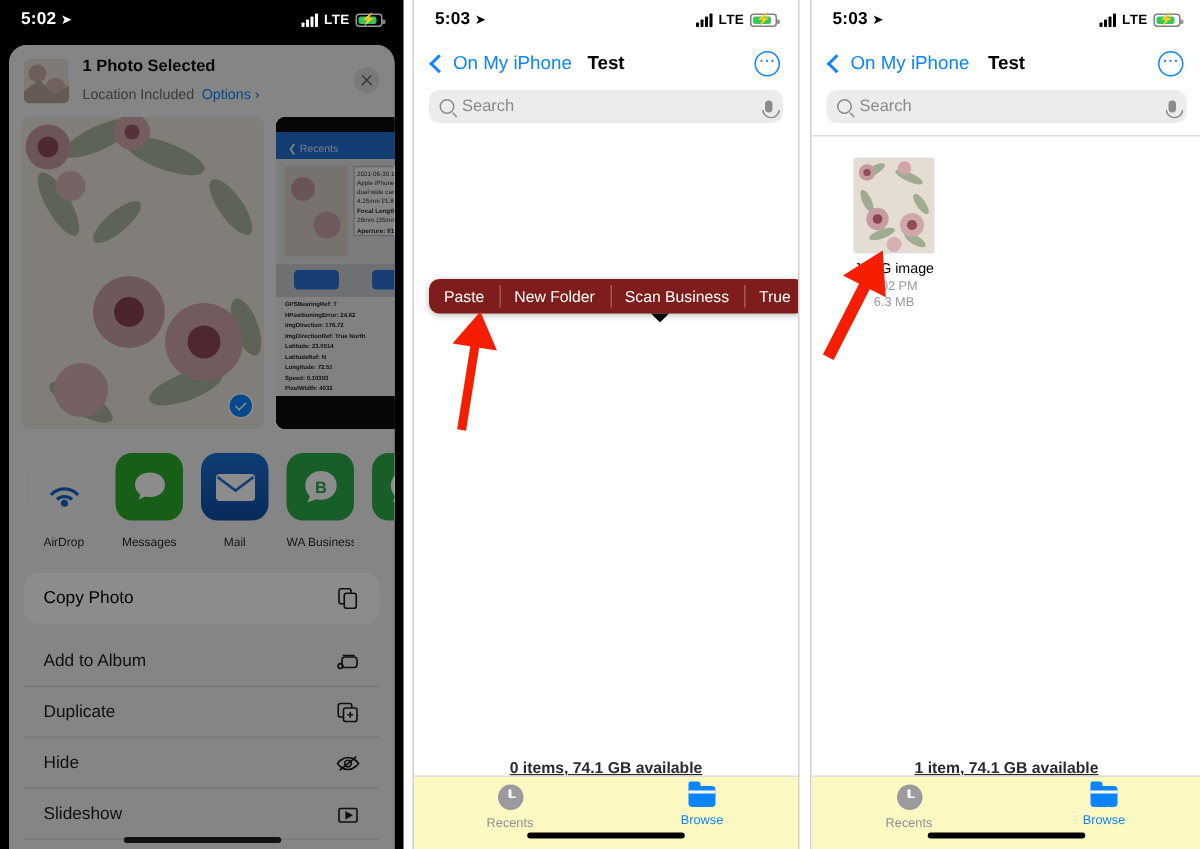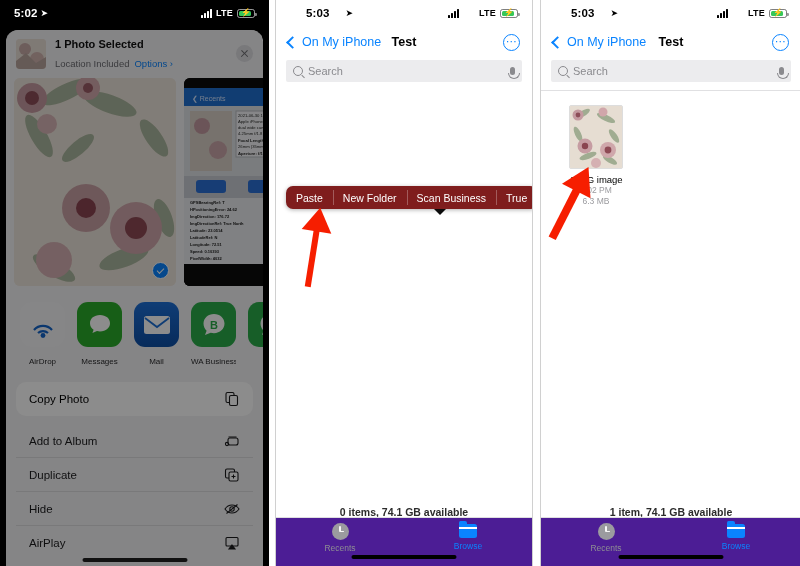--- a/index.html
+++ b/index.html
@@ -26,49 +26,49 @@
   .lte{font-size:9px;font-weight:bold;letter-spacing:.2px;}
   .batt{position:relative;width:18px;height:9px;border-radius:2.5px;box-sizing:border-box;display:flex;align-items:center;}
   .batt:after{content:"";position:absolute;right:-2.5px;top:3px;width:1.5px;height:3px;border-radius:0 1px 1px 0;}
   .batt-fill{position:absolute;left:1px;top:1px;bottom:1px;width:12px;border-radius:1.5px;background:#35c759;}
   .bolt{position:relative;z-index:2;font-size:8px;line-height:1;margin-left:3px;color:#fff;}
 
   .dark .sb-time,.dark .sb-loc,.dark .lte{color:#fff;}
   .dark .bars i{background:#fff;}
   .dark .batt{border:1px solid rgba(255,255,255,.6);}
   .dark .batt:after{background:rgba(255,255,255,.5);}
-  .light .sb-time,.light .sb-loc,.light .lte{color:#000;margin-left:16px;}
+  .light .sb-time,.light .sb-loc,.light .lte{color:#000;}
   .light .bars i{background:#000;}
   .light .batt{border:1px solid rgba(0,0,0,.5);}
   .light .batt:after{background:rgba(0,0,0,.4);}
 
   
   .navbar{height:32px;display:flex;align-items:center;padding:0 12px;box-sizing:border-box;position:relative;}
   .nav-back{display:flex;align-items:center;color:#0a84ff;font-size:12.5px;cursor:pointer;}
   .chev{display:inline-block;width:7px;height:7px;border-left:2px solid #0a84ff;border-bottom:2px solid #0a84ff;transform:rotate(45deg);margin-right:5px;}
   .nav-title{position:absolute;left:50%;transform:translateX(-50%);font-size:12.5px;font-weight:bold;color:#000;}
   .nav-more{margin-left:auto;width:17px;height:17px;border-radius:50%;border:1.3px solid #0a84ff;color:#0a84ff;display:flex;align-items:center;justify-content:center;font-size:11px;line-height:0;letter-spacing:.4px;padding-bottom:3px;box-sizing:border-box;}
   .searchwrap{padding:2px 10px 8px;}
-  .searchbar{height:22px;background:#ececee;border-radius:2px;display:flex;align-items:center;padding:0 7px;box-sizing:border-box;}
+  .searchbar{height:22px;background:#ececee;border-radius:7px;display:flex;align-items:center;padding:0 7px;box-sizing:border-box;}
   .search-icon{width:8px;height:8px;border:1.3px solid #8a8a8e;border-radius:50%;position:relative;margin-right:5px;flex:none;}
   .search-icon:after{content:"";position:absolute;right:-3px;bottom:-2px;width:4px;height:1.3px;background:#8a8a8e;transform:rotate(45deg);}
   .search-ph{font-size:11px;color:#8a8a8e;}
   .mic{margin-left:auto;width:5px;height:8px;border-radius:3px;background:#8a8a8e;position:relative;}
   .mic:after{content:"";position:absolute;left:-2.5px;bottom:-4px;width:10px;height:5px;border:1.2px solid #8a8a8e;border-top:none;border-radius:0 0 6px 6px;}
   .divider{height:1px;background:#e0e0e2;}
 
   .filegrid{padding:14px 0 0 24px;}
   .fileitem{width:62px;text-align:center;cursor:pointer;}
   .thumb{width:52px;height:62px;margin:0 auto;border:1px solid #ddd;border-radius:2px;overflow:hidden;background:#efe8e0;}
   .thumb svg{display:block;}
   .fname{font-size:9.5px;color:#000;margin-top:5px;font-weight:500;}
   .fmeta{font-size:8.5px;color:#9a9a9e;line-height:1.35;}
 
   .statusline{position:absolute;left:0;right:0;bottom:48px;text-align:center;font-size:10.5px;font-weight:bold;color:#2b2b2b;text-decoration:underline;}
-  .tabbar{position:absolute;left:0;right:0;bottom:0;height:48px;background:#4c1d95;border-top:1px solid #dedee0;display:flex;}
+  .tabbar{position:absolute;left:0;right:0;bottom:0;height:48px;background:#fef9c3;border-top:1px solid #dedee0;display:flex;}
   .tab{flex:1;display:flex;flex-direction:column;align-items:center;justify-content:center;gap:3px;cursor:pointer;padding-bottom:9px;}
   .tab .lbl{font-size:8.5px;}
   .tab.inactive .lbl{color:#8e8e93;}
   .tab.active .lbl{color:#0a84ff;}
   .clock-ic{width:17px;height:17px;border-radius:50%;background:#9b9b9f;position:relative;}
   .clock-ic:before{content:"";position:absolute;left:7.5px;top:3.5px;width:1.6px;height:5.5px;background:#f7f7f8;border-radius:1px;}
   .clock-ic:after{content:"";position:absolute;left:8px;top:8px;width:4.5px;height:1.6px;background:#f7f7f8;border-radius:1px;}
   .folder-ic{width:18px;height:14px;background:#0a84ff;border-radius:1.5px 2.5px 2.5px 2.5px;position:relative;}
   .folder-ic:before{content:"";position:absolute;left:0;top:-3px;width:8px;height:4px;background:#0a84ff;border-radius:1.5px 2px 0 0;}
   .folder-ic:after{content:"";position:absolute;left:0;top:2.5px;right:0;height:2px;background:#fff;}
@@ -312,20 +312,29 @@
           <span class="txt">Hide</span>
           <span class="ic">
             <svg width="16" height="16" viewBox="0 0 16 16" fill="none" stroke="#1c1c1e" stroke-width="1.1">
                 <path d="M1 8s2.6-4 7-4 7 4 7 4-2.6 4-7 4-7-4-7-4z"></path>
                 <circle cx="8" cy="8" r="2.2"></circle>
                 <path d="M2.5 12.5L13.5 3.5"></path>
               </svg>
           </span>
         </div>
         <div class="actionrow">
+          <span class="txt">Slideshow</span>
+          <span class="ic">
+            <svg width="16" height="16" viewBox="0 0 16 16" fill="none" stroke="#1c1c1e" stroke-width="1.1">
+                <rect x="2" y="4" width="12" height="9" rx="1"></rect>
+                <path d="M6.8 6.6l3.4 1.9-3.4 1.9z" fill="#1c1c1e"></path>
+              </svg>
+          </span>
+        </div>
+        <div class="actionrow">
           <span class="txt">AirPlay</span>
           <span class="ic">
             <svg width="16" height="16" viewBox="0 0 16 16" fill="none" stroke="#1c1c1e" stroke-width="1.1">
                 <rect x="2" y="2.5" width="12" height="8.5" rx="1"></rect>
                 <path d="M8 10l3 4H5z" fill="#1c1c1e"></path>
               </svg>
           </span>
         </div>
       </div>
 

